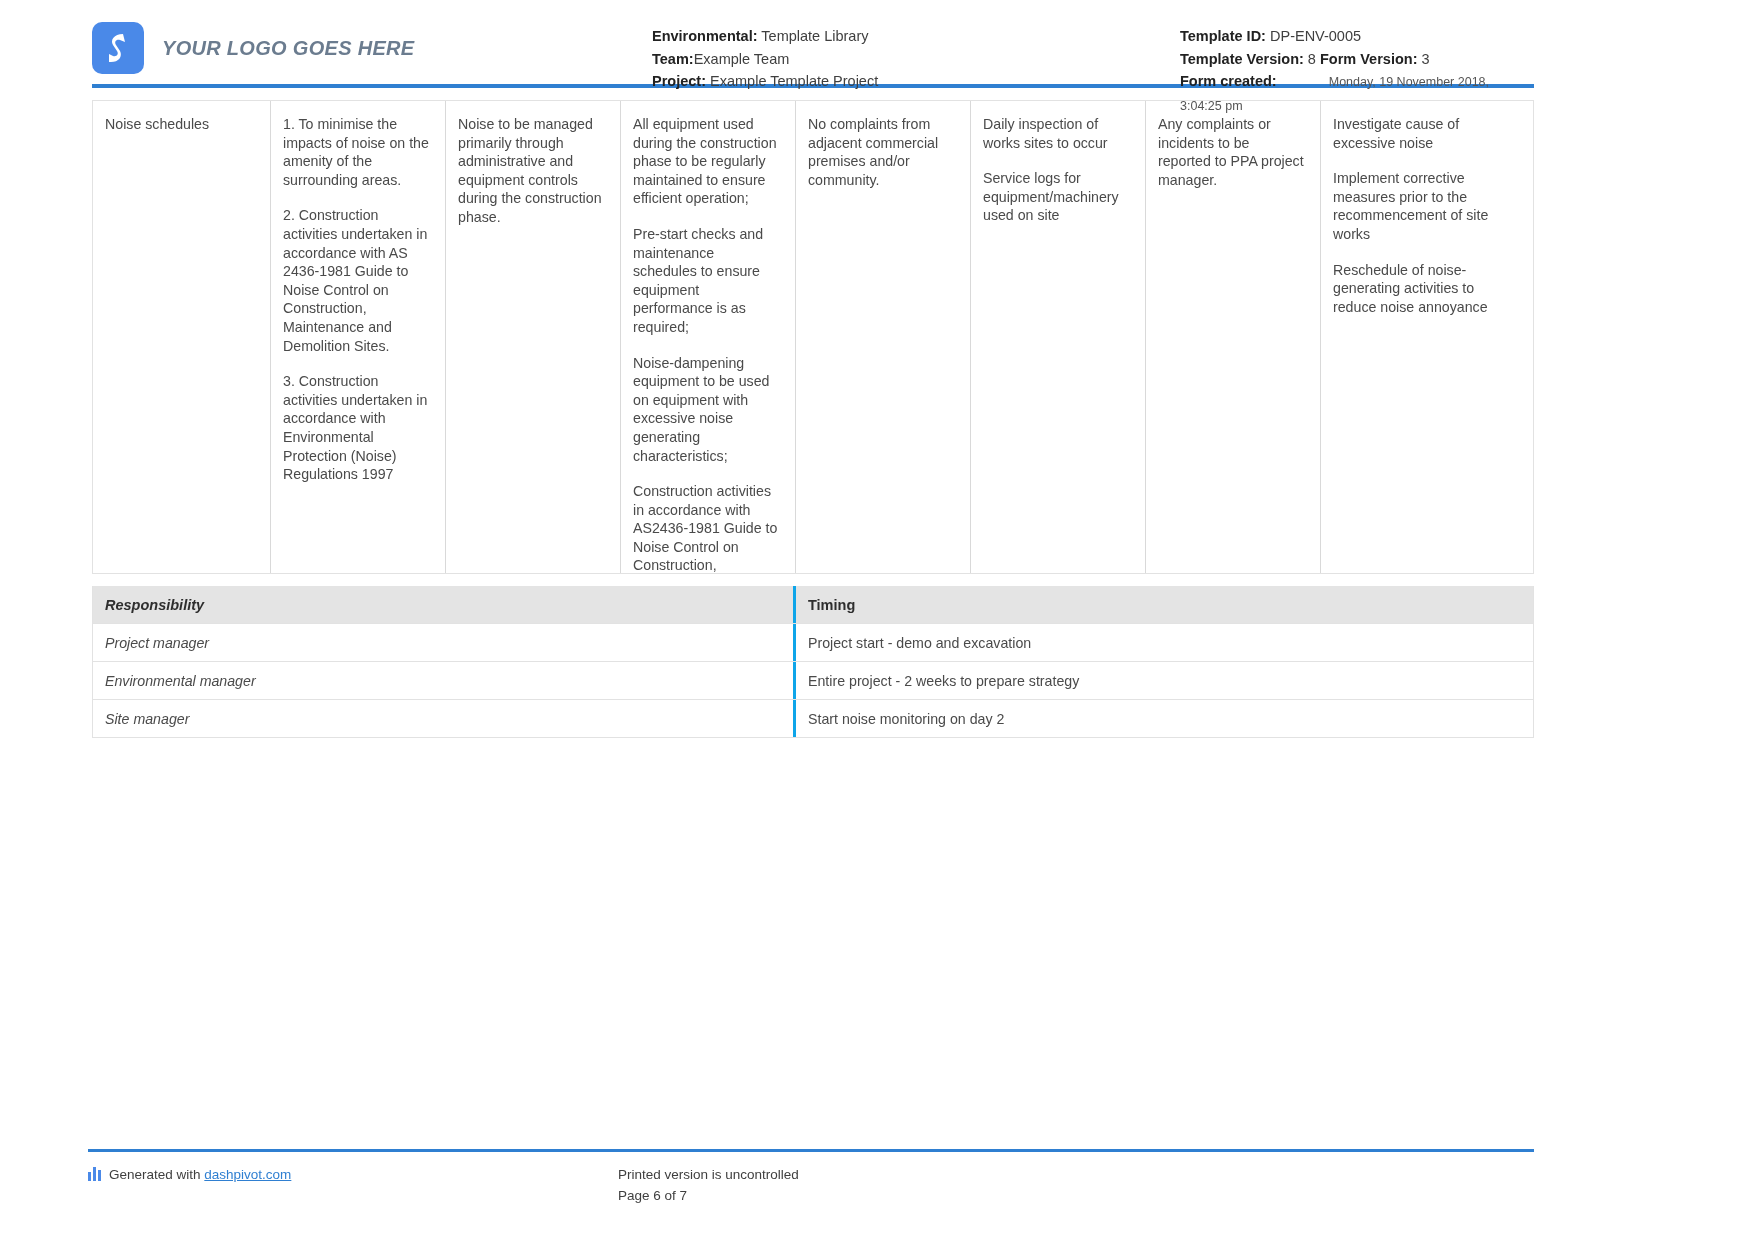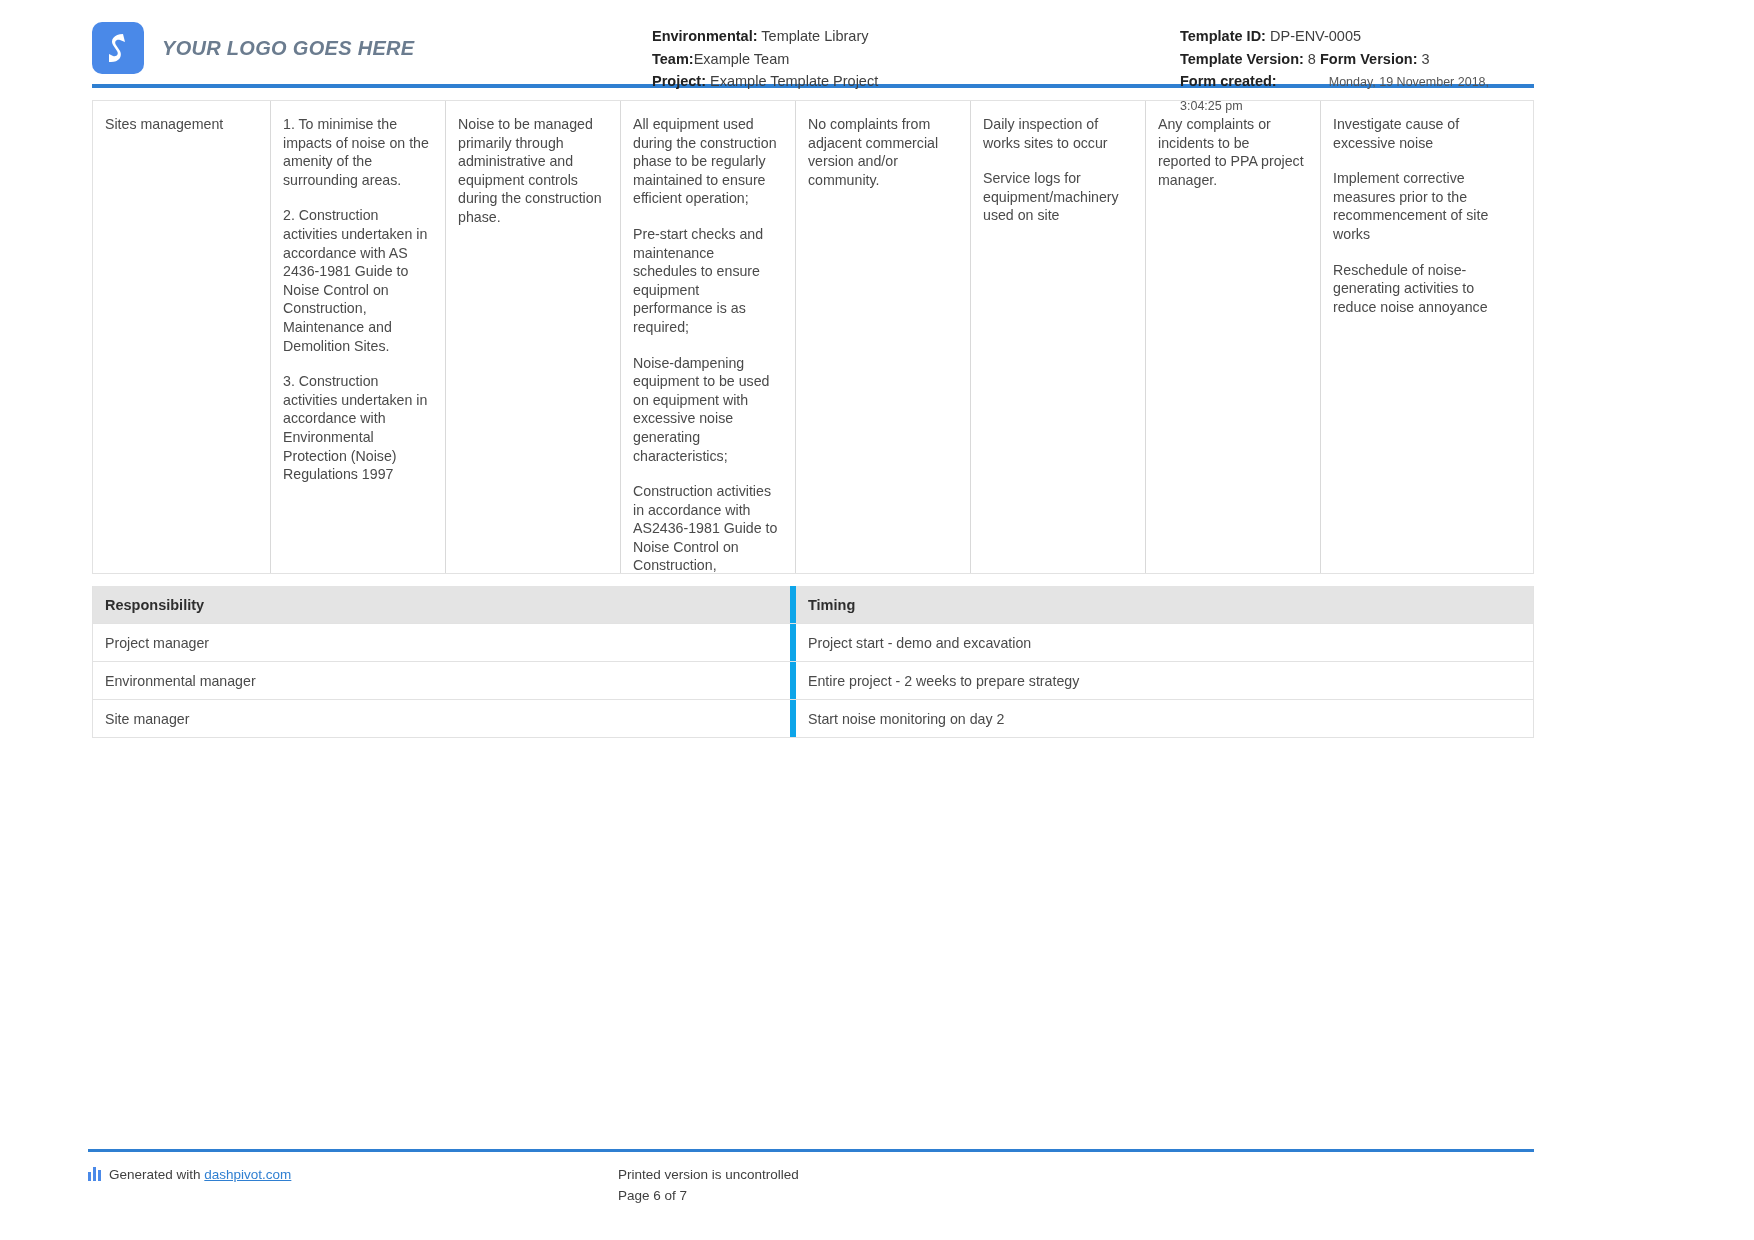--- a/index.html
+++ b/index.html
@@ -118,21 +118,21 @@
     border-top: 1px solid #e2e2e2;
     background: #fff;
   }
   .rt-cell {
     display: flex;
     align-items: center;
     padding: 0 12px;
     font-size: 14.2px;
     color: #4a4a4a;
   }
-  .rt-cell.left { flex: 0 0 703px; border-right: 6px solid #0ea5e9; }
+  .rt-cell.left { flex: 0 0 703px; border-right: 3px solid #0ea5e9; font-style: italic; }
   .rt-cell.right { flex: 1 1 auto; }
 
   
   .footer-wrap {
     position: absolute;
     left: 88px; right: 92px;
     bottom: 34px;
   }
   .footer-rule {
     height: 3px;
@@ -207,42 +207,42 @@
         <b>Form created:</b>
         <span class="meta-small">Monday, 19 November 2018, 3:04:25 pm</span>
       </div>
     </div>
   </div>
 
   <div class="blue-rule"></div>
 
   <div class="grid-table">
     <div class="grid-cell c1">
-      <p>Sites management</p>
+      <p>Noise schedules</p>
     </div>
 
     <div class="grid-cell c2">
       <p>1. To minimise the impacts of noise on the amenity of the surrounding areas.</p>
       <p>2. Construction activities undertaken in accordance with AS 2436-1981 Guide to Noise Control on Construction, Maintenance and Demolition Sites.</p>
       <p>3. Construction activities undertaken in accordance with Environmental Protection (Noise) Regulations 1997</p>
     </div>
 
     <div class="grid-cell c3">
       <p>Noise to be managed primarily through administrative and equipment controls during the construction phase.</p>
     </div>
 
     <div class="grid-cell c4">
       <p>All equipment used during the construction phase to be regularly maintained to ensure efficient operation;</p>
       <p>Pre-start checks and maintenance schedules to ensure equipment performance is as required;</p>
       <p>Noise-dampening equipment to be used on equipment with excessive noise generating characteristics;</p>
       <p>Construction activities in accordance with AS2436-1981 Guide to Noise Control on Construction, Maintenance and Demolition Sites.</p>
     </div>
 
     <div class="grid-cell c5">
-      <p>No complaints from adjacent commercial version and/or community.</p>
+      <p>No complaints from adjacent commercial premises and/or community.</p>
     </div>
 
     <div class="grid-cell c6">
       <p>Daily inspection of works sites to occur</p>
       <p>Service logs for equipment/machinery used on site</p>
     </div>
 
     <div class="grid-cell c7">
       <p>Any complaints or incidents to be reported to PPA project manager.</p>
     </div>

